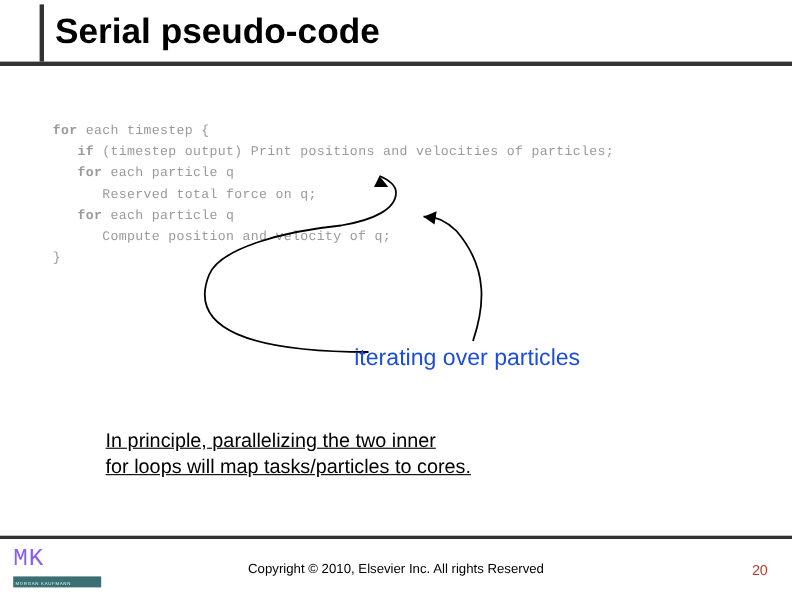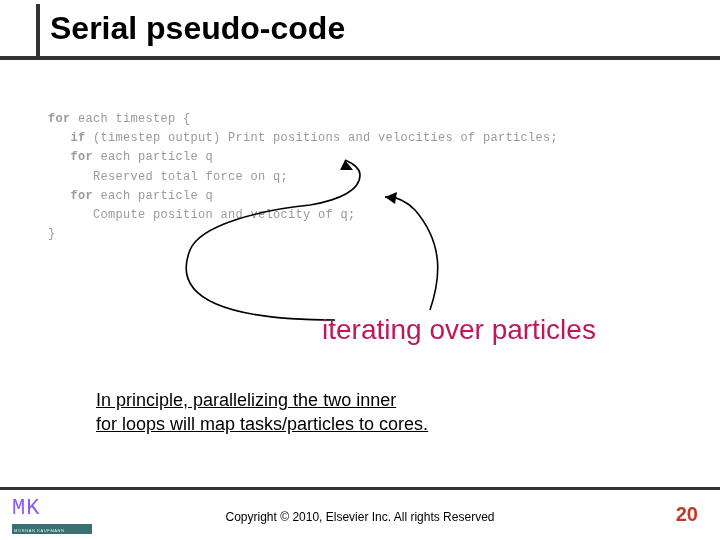--- a/index.html
+++ b/index.html
@@ -5,29 +5,29 @@
   * { margin: 0; padding: 0; box-sizing: border-box; }
   html, body { width: 720px; height: 540px; overflow: hidden; background: #fff; font-family: Arial, Helvetica, sans-serif; }
   .slide { position: relative; width: 720px; height: 540px; }
   .title-region { position: absolute; top: 4px; left: 0; right: 0; height: 66px; }
   .title-rule-v { position: absolute; left: 36px; top: 0; width: 4px; height: 52px; background: #333; }
   .title-text { position: absolute; left: 50px; top: 6px; font-size: 32px; font-weight: bold; color: #000; }
   .title-rule-h { position: absolute; left: 0; right: 0; top: 52px; height: 4px; background: #333; }
   .code-block { position: absolute; left: 48px; top: 110px; font-family: "Courier New", monospace; font-size: 12px; color: #9a9a9a; line-height: 1.6; white-space: pre; letter-spacing: 0.3px; }
   .code-block .kw { font-weight: bold; }
   .annotation-svg { position: absolute; left: 0; top: 0; pointer-events: none; }
-  .caption-iter { position: absolute; left: 322px; top: 314px; font-size: 28px; color: #be185d; }
+  .caption-iter { position: absolute; left: 322px; top: 314px; font-size: 21px; color: #1d4ed8; }
   .principle { position: absolute; left: 96px; top: 388px; font-size: 18px; color: #000000; line-height: 1.35; text-decoration: underline; }
   .footer-rule { position: absolute; left: 0; right: 0; bottom: 50px; height: 3px; background: #333; }
   .logo { position: absolute; left: 12px; bottom: 6px; width: 80px; height: 38px; }
   .logo-top { font-family: Liberation Mono, monospace; font-size: 22px; color: #8b5cf6; letter-spacing: 1px; }
   .logo-under { position: absolute; left: 0; bottom: 0; width: 80px; height: 10px; background: #3b6f73; }
   .logo-sub { position: absolute; left: 2px; bottom: 1px; font-size: 4px; color: #cfe; letter-spacing: 0.6px; }
   .copyright { position: absolute; left: 0; right: 0; bottom: 16px; text-align: center; font-size: 12px; font-weight: normal; color: #000; }
-  .page-num { position: absolute; right: 22px; bottom: 14px; font-size: 20px; color: #c0392b; font-weight: bold; }
+  .page-num { position: absolute; right: 22px; bottom: 14px; font-size: 13px; color: #c0392b; font-weight: normal; }
 </style>
 </head>
 <body>
 
 <div class="slide">
 
   <div class="title-region">
     <div class="title-rule-v"></div>
     <div class="title-text">Serial pseudo-code</div>
     <div class="title-rule-h"></div>

